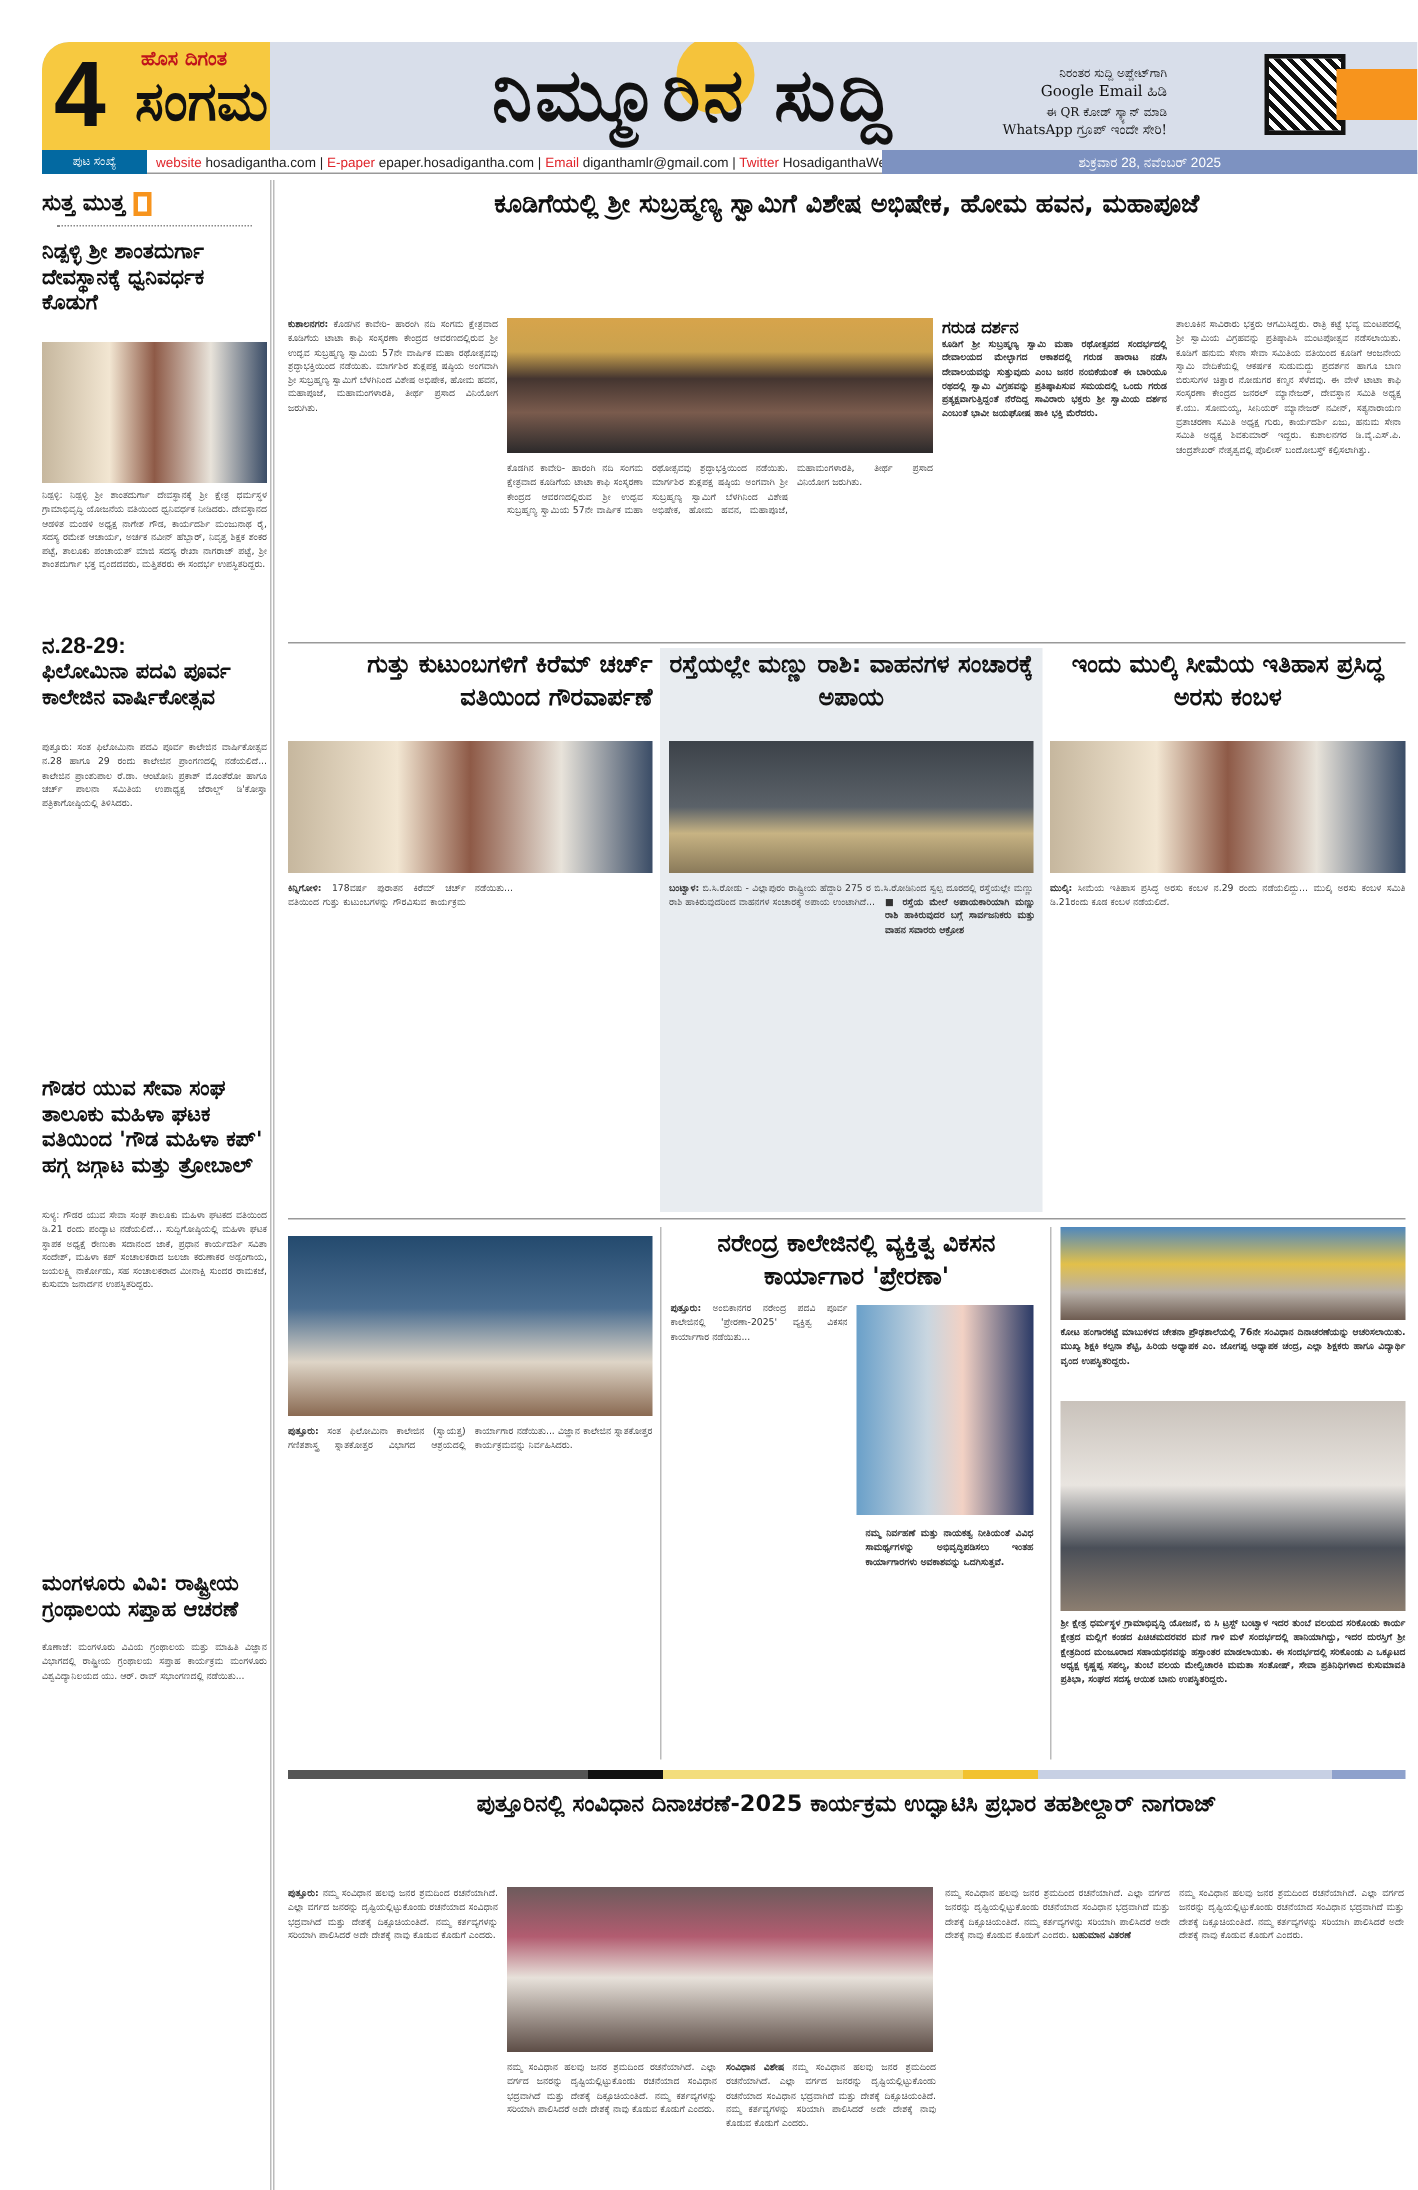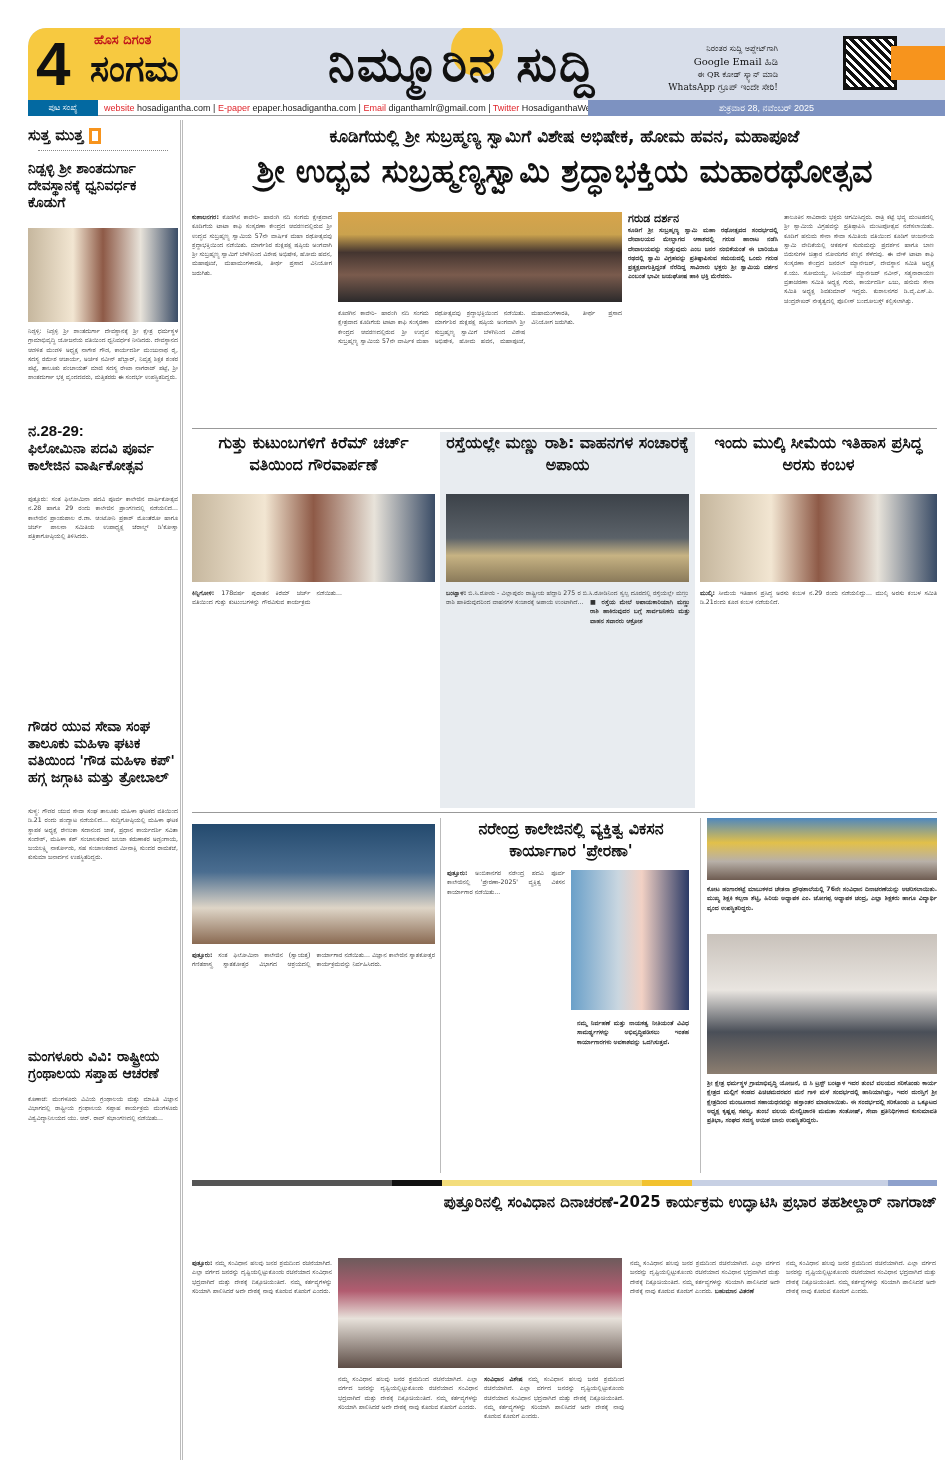--- a/index.html
+++ b/index.html
@@ -88,36 +88,35 @@
 
   <div class="abs h-kn" style="left:0;top:598px;width:150px">ಗೌಡರ ಯುವ ಸೇವಾ ಸಂಘ ತಾಲೂಕು ಮಹಿಳಾ ಘಟಕ ವತಿಯಿಂದ 'ಗೌಡ ಮಹಿಳಾ ಕಪ್' ಹಗ್ಗ ಜಗ್ಗಾಟ ಮತ್ತು ತ್ರೋಬಾಲ್</div>
   <div class="abs body-txt" style="left:0;top:686px;width:150px;height:236px;overflow:hidden">ಸುಳ್ಯ: ಗೌಡರ ಯುವ ಸೇವಾ ಸಂಘ ತಾಲೂಕು ಮಹಿಳಾ ಘಟಕದ ವತಿಯಿಂದ ಡಿ.21 ರಂದು ಪಂದ್ಯಾಟ ನಡೆಯಲಿದೆ... ಸುದ್ದಿಗೋಷ್ಠಿಯಲ್ಲಿ ಮಹಿಳಾ ಘಟಕ ಸ್ಥಾಪಕ ಅಧ್ಯಕ್ಷೆ ರೇಣುಕಾ ಸದಾನಂದ ಜಾಕೆ, ಪ್ರಧಾನ ಕಾರ್ಯದರ್ಶಿ ಸವಿತಾ ಸಂದೇಶ್, ಮಹಿಳಾ ಕಪ್ ಸಂಚಾಲಕರಾದ ಜಲಜಾ ಕರುಣಾಕರ ಅಡ್ಪಂಗಾಯ, ಜಯಲಕ್ಷ್ಮಿ ನಾರ್ಕೋಡು, ಸಹ ಸಂಚಾಲಕರಾದ ಮೀನಾಕ್ಷಿ ಸುಂದರ ರಾಮಕಜೆ, ಕುಸುಮಾ ಜನಾರ್ದನ ಉಪಸ್ಥಿತರಿದ್ದರು.</div>
 
   <div class="abs h-kn" style="left:0;top:928px;width:150px">ಮಂಗಳೂರು ವಿವಿ: ರಾಷ್ಟ್ರೀಯ ಗ್ರಂಥಾಲಯ ಸಪ್ತಾಹ ಆಚರಣೆ</div>
   <div class="abs body-txt" style="left:0;top:974px;width:150px;height:330px;overflow:hidden">ಕೊಣಾಜೆ: ಮಂಗಳೂರು ವಿವಿಯ ಗ್ರಂಥಾಲಯ ಮತ್ತು ಮಾಹಿತಿ ವಿಜ್ಞಾನ ವಿಭಾಗದಲ್ಲಿ ರಾಷ್ಟ್ರೀಯ ಗ್ರಂಥಾಲಯ ಸಪ್ತಾಹ ಕಾರ್ಯಕ್ರಮ ಮಂಗಳೂರು ವಿಶ್ವವಿದ್ಯಾನಿಲಯದ ಯು. ಆರ್. ರಾವ್ ಸಭಾಂಗಣದಲ್ಲಿ ನಡೆಯಿತು...</div>
 </div>
 
 <div class="abs" style="left:192px;top:124px;width:745px;height:300px">
   <div class="abs" style="left:0;top:0;width:745px;text-align:center;font:bold 17px/24px 'DejaVu Sans',sans-serif">ಕೂಡಿಗೆಯಲ್ಲಿ ಶ್ರೀ ಸುಬ್ರಹ್ಮಣ್ಯ ಸ್ವಾಮಿಗೆ ವಿಶೇಷ ಅಭಿಷೇಕ, ಹೋಮ ಹವನ, ಮಹಾಪೂಜೆ</div>
-  <div class="abs" style="left:0;top:24px;width:745px;text-align:center;font:bold 32px/46px 'DejaVu Serif',serif">ಶ್ರೀ ಉದ್ಭವ ಸುಬ್ರಹ್ಮಣ್ಯಸ್ವಾಮಿ ಶ್ರದ್ಧಾಭಕ್ತಿಯ ಮಹಾರಥೋತ್ಸವ</div>
   <div class="abs body-txt" style="left:0;top:88px;width:140px;height:200px;overflow:hidden">
     <b>ಕುಶಾಲನಗರ:</b> <span>ಕೊಡಗಿನ ಕಾವೇರಿ- ಹಾರಂಗಿ ನದಿ ಸಂಗಮ ಕ್ಷೇತ್ರವಾದ ಕೂಡಿಗೆಯ ಟಾಟಾ ಕಾಫಿ ಸಂಸ್ಕರಣಾ ಕೇಂದ್ರದ ಆವರಣದಲ್ಲಿರುವ ಶ್ರೀ ಉದ್ಭವ ಸುಬ್ರಹ್ಮಣ್ಯ ಸ್ವಾಮಿಯ 57ನೇ ವಾರ್ಷಿಕ ಮಹಾ ರಥೋತ್ಸವವು ಶ್ರದ್ಧಾಭಕ್ತಿಯಿಂದ ನಡೆಯಿತು. ಮಾರ್ಗಶಿರ ಶುಕ್ಲಪಕ್ಷ ಷಷ್ಠಿಯ ಅಂಗವಾಗಿ ಶ್ರೀ ಸುಬ್ರಹ್ಮಣ್ಯ ಸ್ವಾಮಿಗೆ ಬೆಳಗಿನಿಂದ ವಿಶೇಷ ಅಭಿಷೇಕ, ಹೋಮ ಹವನ, ಮಹಾಪೂಜೆ, ಮಹಾಮಂಗಳಾರತಿ, ತೀರ್ಥ ಪ್ರಸಾದ ವಿನಿಯೋಗ ಜರುಗಿತು.</span>
   </div>
   <div class="abs photo crowd" style="left:146px;top:88px;width:284px;height:90px"></div>
   <div class="abs body-txt" style="left:146px;top:184px;width:284px;height:110px;overflow:hidden;column-count:3;column-gap:6px">ಕೊಡಗಿನ ಕಾವೇರಿ- ಹಾರಂಗಿ ನದಿ ಸಂಗಮ ಕ್ಷೇತ್ರವಾದ ಕೂಡಿಗೆಯ ಟಾಟಾ ಕಾಫಿ ಸಂಸ್ಕರಣಾ ಕೇಂದ್ರದ ಆವರಣದಲ್ಲಿರುವ ಶ್ರೀ ಉದ್ಭವ ಸುಬ್ರಹ್ಮಣ್ಯ ಸ್ವಾಮಿಯ 57ನೇ ವಾರ್ಷಿಕ ಮಹಾ ರಥೋತ್ಸವವು ಶ್ರದ್ಧಾಭಕ್ತಿಯಿಂದ ನಡೆಯಿತು. ಮಾರ್ಗಶಿರ ಶುಕ್ಲಪಕ್ಷ ಷಷ್ಠಿಯ ಅಂಗವಾಗಿ ಶ್ರೀ ಸುಬ್ರಹ್ಮಣ್ಯ ಸ್ವಾಮಿಗೆ ಬೆಳಗಿನಿಂದ ವಿಶೇಷ ಅಭಿಷೇಕ, ಹೋಮ ಹವನ, ಮಹಾಪೂಜೆ, ಮಹಾಮಂಗಳಾರತಿ, ತೀರ್ಥ ಪ್ರಸಾದ ವಿನಿಯೋಗ ಜರುಗಿತು.</div>
   <div class="abs" style="left:436px;top:88px;width:150px">
     <div style="font:bold 11px 'DejaVu Sans',sans-serif">ಗರುಡ ದರ್ಶನ</div>
     <div class="body-txt" style="font-weight:bold;height:120px;overflow:hidden">ಕೂಡಿಗೆ ಶ್ರೀ ಸುಬ್ರಹ್ಮಣ್ಯ ಸ್ವಾಮಿ ಮಹಾ ರಥೋತ್ಸವದ ಸಂದರ್ಭದಲ್ಲಿ ದೇವಾಲಯದ ಮೇಲ್ಭಾಗದ ಆಕಾಶದಲ್ಲಿ ಗರುಡ ಹಾರಾಟ ನಡೆಸಿ ದೇವಾಲಯವನ್ನು ಸುತ್ತುವುದು ಎಂಬ ಜನರ ನಂಬಿಕೆಯಂತೆ ಈ ಬಾರಿಯೂ ರಥದಲ್ಲಿ ಸ್ವಾಮಿ ವಿಗ್ರಹವನ್ನು ಪ್ರತಿಷ್ಠಾಪಿಸುವ ಸಮಯದಲ್ಲಿ ಒಂದು ಗರುಡ ಪ್ರತ್ಯಕ್ಷವಾಗುತ್ತಿದ್ದಂತೆ ನೆರೆದಿದ್ದ ಸಾವಿರಾರು ಭಕ್ತರು ಶ್ರೀ ಸ್ವಾಮಿಯ ದರ್ಶನ ಎಂಬಂತೆ ಭಾವೀ ಜಯಘೋಷ ಹಾಕಿ ಭಕ್ತಿ ಮೆರೆದರು.</div>
   </div>
   <div class="abs body-txt" style="left:592px;top:88px;width:150px;height:200px;overflow:hidden">ತಾಲೂಕಿನ ಸಾವಿರಾರು ಭಕ್ತರು ಆಗಮಿಸಿದ್ದರು. ರಾತ್ರಿ ಕಟ್ಟೆ ಭವ್ಯ ಮಂಟಪದಲ್ಲಿ ಶ್ರೀ ಸ್ವಾಮಿಯ ವಿಗ್ರಹವನ್ನು ಪ್ರತಿಷ್ಠಾಪಿಸಿ ಮಂಟಪೋತ್ಸವ ನಡೆಸಲಾಯಿತು. ಕೂಡಿಗೆ ಹನುಮ ಸೇನಾ ಸೇವಾ ಸಮಿತಿಯ ವತಿಯಿಂದ ಕೂಡಿಗೆ ಆಂಜನೇಯ ಸ್ವಾಮಿ ವೇದಿಕೆಯಲ್ಲಿ ಆಕರ್ಷಕ ಸುಡುಮದ್ದು ಪ್ರದರ್ಶನ ಹಾಗೂ ಬಾಣ ಬಿರುಸುಗಳ ಚಿತ್ತಾರ ನೋಡುಗರ ಕಣ್ಮನ ಸೆಳೆದವು. ಈ ವೇಳೆ ಟಾಟಾ ಕಾಫಿ ಸಂಸ್ಕರಣಾ ಕೇಂದ್ರದ ಜನರಲ್ ಮ್ಯಾನೇಜರ್, ದೇವಸ್ಥಾನ ಸಮಿತಿ ಅಧ್ಯಕ್ಷ ಕೆ.ಯು. ಸೋಮಯ್ಯ, ಸೀನಿಯರ್ ಮ್ಯಾನೇಜರ್ ನವೀನ್, ಸತ್ಯನಾರಾಯಣ ವ್ರತಾಚರಣಾ ಸಮಿತಿ ಅಧ್ಯಕ್ಷ ಗುರು, ಕಾರ್ಯದರ್ಶಿ ಏಜು, ಹನುಮ ಸೇನಾ ಸಮಿತಿ ಅಧ್ಯಕ್ಷ ಶಿವಕುಮಾರ್ ಇದ್ದರು. ಕುಶಾಲನಗರ ಡಿ.ವೈ.ಎಸ್.ಪಿ. ಚಂದ್ರಶೇಖರ್ ನೇತೃತ್ವದಲ್ಲಿ ಪೊಲೀಸ್ ಬಂದೋಬಸ್ತ್ ಕಲ್ಪಿಸಲಾಗಿತ್ತು.</div>
 </div>
 
 <div class="abs rule" style="left:192px;top:428px;width:745px"></div>
 <div class="abs" style="left:192px;top:432px;width:243px;height:376px">
-  <div style="text-align:center;font:bold 16px/22px 'DejaVu Sans',sans-serif">ಗುತ್ತು ಕುಟುಂಬಗಳಿಗೆ ಕಿರೆಮ್ ಚರ್ಚ್ ವತಿಯಿಂದ ಗೌರವಾರ್ಪಣೆ</div>
+  <div style="text-align:right;font:bold 16px/22px 'DejaVu Sans',sans-serif">ಗುತ್ತು ಕುಟುಂಬಗಳಿಗೆ ಕಿರೆಮ್ ಚರ್ಚ್ ವತಿಯಿಂದ ಗೌರವಾರ್ಪಣೆ</div>
   <div class="photo people" style="height:88px;margin-top:18px"></div>
   <div class="body-txt" style="margin-top:6px;height:210px;overflow:hidden;column-count:2;column-gap:6px"><b>ಕಿನ್ನಿಗೋಳಿ:</b> <span>178ವರ್ಷ ಪುರಾತನ ಕಿರೆಮ್ ಚರ್ಚ್ ವತಿಯಿಂದ ಗುತ್ತು ಕುಟುಂಬಗಳನ್ನು ಗೌರವಿಸುವ ಕಾರ್ಯಕ್ರಮ ನಡೆಯಿತು...</span></div>
 </div>
 <div class="abs" style="left:440px;top:432px;width:255px;height:376px;background:#e8ecf0">
   <div style="text-align:center;font:bold 16px/22px 'DejaVu Sans',sans-serif">ರಸ್ತೆಯಲ್ಲೇ ಮಣ್ಣು ರಾಶಿ: ವಾಹನಗಳ ಸಂಚಾರಕ್ಕೆ ಅಪಾಯ</div>
   <div class="photo sand" style="height:88px;margin:18px 6px 0"></div>
   <div class="body-txt" style="margin:6px 6px 0;height:210px;overflow:hidden"><b>ಬಂಟ್ವಾಳ:</b> <span>ಬಿ.ಸಿ.ರೋಡು - ವಿಲ್ಲಾಪುರಂ ರಾಷ್ಟ್ರೀಯ ಹೆದ್ದಾರಿ 275 ರ ಬಿ.ಸಿ.ರೋಡಿನಿಂದ ಸ್ವಲ್ಪ ದೂರದಲ್ಲಿ ರಸ್ತೆಯಲ್ಲೇ ಮಣ್ಣು ರಾಶಿ ಹಾಕಿರುವುದರಿಂದ ವಾಹನಗಳ ಸಂಚಾರಕ್ಕೆ ಅಪಾಯ ಉಂಟಾಗಿದೆ...</span></div>
   <div class="abs body-txt" style="left:150px;top:165px;width:100px;font-weight:bold;background:#e8ecf0">■ <span>ರಸ್ತೆಯ ಮೇಲೆ ಅಪಾಯಕಾರಿಯಾಗಿ ಮಣ್ಣು ರಾಶಿ ಹಾಕಿರುವುದರ ಬಗ್ಗೆ ಸಾರ್ವಜನಿಕರು ಮತ್ತು ವಾಹನ ಸವಾರರು ಆಕ್ರೋಶ</span></div>
 </div>
 <div class="abs" style="left:700px;top:432px;width:237px;height:376px">
@@ -142,20 +141,20 @@
   <div class="body-txt" style="font-weight:bold;margin-top:4px;height:44px;overflow:hidden">ಕೋಟ ಹಂಗಾರಕಟ್ಟೆ ಮಾಬುಕಳದ ಚೇತನಾ ಪ್ರೌಢಶಾಲೆಯಲ್ಲಿ 76ನೇ ಸಂವಿಧಾನ ದಿನಾಚರಣೆಯನ್ನು ಆಚರಿಸಲಾಯಿತು. ಮುಖ್ಯ ಶಿಕ್ಷಕಿ ಕಲ್ಪನಾ ಶೆಟ್ಟಿ, ಹಿರಿಯ ಅಧ್ಯಾಪಕ ಎಂ. ಜೋಗಪ್ಪ ಅಧ್ಯಾಪಕ ಚಂದ್ರ, ಎಲ್ಲಾ ಶಿಕ್ಷಕರು ಹಾಗೂ ವಿದ್ಯಾರ್ಥಿ ವೃಂದ ಉಪಸ್ಥಿತರಿದ್ದರು.</div>
   <div class="photo house" style="height:140px;margin-top:6px"></div>
   <div class="body-txt" style="font-weight:bold;margin-top:4px;height:80px;overflow:hidden">ಶ್ರೀ ಕ್ಷೇತ್ರ ಧರ್ಮಸ್ಥಳ ಗ್ರಾಮಾಭಿವೃದ್ಧಿ ಯೋಜನೆ, ಬಿ ಸಿ ಟ್ರಸ್ಟ್ ಬಂಟ್ವಾಳ ಇದರ ತುಂಬೆ ವಲಯದ ಸರಿಕೊಂಡು ಕಾರ್ಯ ಕ್ಷೇತ್ರದ ಮಲ್ಲಿಗೆ ಕಂಡದ ಪಿಚಿಚಮದರವರ ಮನೆ ಗಾಳಿ ಮಳೆ ಸಂದರ್ಭದಲ್ಲಿ ಹಾನಿಯಾಗಿದ್ದು, ಇದರ ದುರಸ್ತಿಗೆ ಶ್ರೀ ಕ್ಷೇತ್ರದಿಂದ ಮಂಜೂರಾದ ಸಹಾಯಧನವನ್ನು ಹಸ್ತಾಂತರ ಮಾಡಲಾಯಿತು. ಈ ಸಂದರ್ಭದಲ್ಲಿ ಸರಿಕೊಂಡು ಎ ಒಕ್ಕೂಟದ ಅಧ್ಯಕ್ಷ ಕೃಷ್ಣಪ್ಪ ಸಪಲ್ಯ, ತುಂಬೆ ವಲಯ ಮೇಲ್ವಿಚಾರಕಿ ಮಮತಾ ಸಂತೋಷ್, ಸೇವಾ ಪ್ರತಿನಿಧಿಗಳಾದ ಕುಸುಮಾವತಿ ಪ್ರತಿಭಾ, ಸಂಘದ ಸದಸ್ಯ ಆಯಿಶ ಬಾನು ಉಪಸ್ಥಿತರಿದ್ದರು.</div>
 </div>
 
 <div class="abs divider-band" style="left:192px;top:1180px;width:250px;background:linear-gradient(90deg,#555 80%,#111 80%)"></div>
 <div class="abs divider-band" style="left:442px;top:1180px;width:250px;background:linear-gradient(90deg,#f3dd7c 80%,#f2c22f 80%)"></div>
 <div class="abs divider-band" style="left:692px;top:1180px;width:245px;background:linear-gradient(90deg,#c7d0e4 80%,#8ea1cc 80%)"></div>
 
 <div class="abs" style="left:192px;top:1190px;width:745px;height:270px">
-  <div style="text-align:right;font:bold 15px/24px 'DejaVu Sans',sans-serif">ಪುತ್ತೂರಿನಲ್ಲಿ ಸಂವಿಧಾನ ದಿನಾಚರಣೆ-2025 ಕಾರ್ಯಕ್ರಮ ಉದ್ಘಾಟಿಸಿ ಪ್ರಭಾರ ತಹಶೀಲ್ದಾರ್ ನಾಗರಾಜ್</div>
+  <div style="text-align:center;font:bold 15px/24px 'DejaVu Sans',sans-serif">ಪುತ್ತೂರಿನಲ್ಲಿ ಸಂವಿಧಾನ ದಿನಾಚರಣೆ-2025 ಕಾರ್ಯಕ್ರಮ ಉದ್ಘಾಟಿಸಿ ಪ್ರಭಾರ ತಹಶೀಲ್ದಾರ್ ನಾಗರಾಜ್</div>
   <div class="abs body-txt" style="left:0;top:68px;width:140px;height:190px;overflow:hidden"><b>ಪುತ್ತೂರು:</b> <span>ನಮ್ಮ ಸಂವಿಧಾನ ಹಲವು ಜನರ ಶ್ರಮದಿಂದ ರಚನೆಯಾಗಿದೆ. ಎಲ್ಲಾ ವರ್ಗದ ಜನರನ್ನು ದೃಷ್ಟಿಯಲ್ಲಿಟ್ಟುಕೊಂಡು ರಚನೆಯಾದ ಸಂವಿಧಾನ ಭದ್ರವಾಗಿದೆ ಮತ್ತು ದೇಶಕ್ಕೆ ದಿಕ್ಸೂಚಿಯಂತಿದೆ. ನಮ್ಮ ಕರ್ತವ್ಯಗಳನ್ನು ಸರಿಯಾಗಿ ಪಾಲಿಸಿದರೆ ಅದೇ ದೇಶಕ್ಕೆ ನಾವು ಕೊಡುವ ಕೊಡುಗೆ ಎಂದರು.</span></div>
   <div class="abs photo group" style="left:146px;top:68px;width:284px;height:110px"></div>
   <div class="abs body-txt" style="left:146px;top:184px;width:140px;height:76px;overflow:hidden">ನಮ್ಮ ಸಂವಿಧಾನ ಹಲವು ಜನರ ಶ್ರಮದಿಂದ ರಚನೆಯಾಗಿದೆ. ಎಲ್ಲಾ ವರ್ಗದ ಜನರನ್ನು ದೃಷ್ಟಿಯಲ್ಲಿಟ್ಟುಕೊಂಡು ರಚನೆಯಾದ ಸಂವಿಧಾನ ಭದ್ರವಾಗಿದೆ ಮತ್ತು ದೇಶಕ್ಕೆ ದಿಕ್ಸೂಚಿಯಂತಿದೆ. ನಮ್ಮ ಕರ್ತವ್ಯಗಳನ್ನು ಸರಿಯಾಗಿ ಪಾಲಿಸಿದರೆ ಅದೇ ದೇಶಕ್ಕೆ ನಾವು ಕೊಡುವ ಕೊಡುಗೆ ಎಂದರು.</div>
   <div class="abs body-txt" style="left:292px;top:184px;width:140px;height:76px;overflow:hidden"><b>ಸಂವಿಧಾನ ವಿಶೇಷ</b> <span>ನಮ್ಮ ಸಂವಿಧಾನ ಹಲವು ಜನರ ಶ್ರಮದಿಂದ ರಚನೆಯಾಗಿದೆ. ಎಲ್ಲಾ ವರ್ಗದ ಜನರನ್ನು ದೃಷ್ಟಿಯಲ್ಲಿಟ್ಟುಕೊಂಡು ರಚನೆಯಾದ ಸಂವಿಧಾನ ಭದ್ರವಾಗಿದೆ ಮತ್ತು ದೇಶಕ್ಕೆ ದಿಕ್ಸೂಚಿಯಂತಿದೆ. ನಮ್ಮ ಕರ್ತವ್ಯಗಳನ್ನು ಸರಿಯಾಗಿ ಪಾಲಿಸಿದರೆ ಅದೇ ದೇಶಕ್ಕೆ ನಾವು ಕೊಡುವ ಕೊಡುಗೆ ಎಂದರು.</span></div>
   <div class="abs body-txt" style="left:438px;top:68px;width:150px;height:190px;overflow:hidden"><span>ನಮ್ಮ ಸಂವಿಧಾನ ಹಲವು ಜನರ ಶ್ರಮದಿಂದ ರಚನೆಯಾಗಿದೆ. ಎಲ್ಲಾ ವರ್ಗದ ಜನರನ್ನು ದೃಷ್ಟಿಯಲ್ಲಿಟ್ಟುಕೊಂಡು ರಚನೆಯಾದ ಸಂವಿಧಾನ ಭದ್ರವಾಗಿದೆ ಮತ್ತು ದೇಶಕ್ಕೆ ದಿಕ್ಸೂಚಿಯಂತಿದೆ. ನಮ್ಮ ಕರ್ತವ್ಯಗಳನ್ನು ಸರಿಯಾಗಿ ಪಾಲಿಸಿದರೆ ಅದೇ ದೇಶಕ್ಕೆ ನಾವು ಕೊಡುವ ಕೊಡುಗೆ ಎಂದರು.</span> <b>ಬಹುಮಾನ ವಿತರಣೆ</b></div>
   <div class="abs body-txt" style="left:594px;top:68px;width:150px;height:190px;overflow:hidden">ನಮ್ಮ ಸಂವಿಧಾನ ಹಲವು ಜನರ ಶ್ರಮದಿಂದ ರಚನೆಯಾಗಿದೆ. ಎಲ್ಲಾ ವರ್ಗದ ಜನರನ್ನು ದೃಷ್ಟಿಯಲ್ಲಿಟ್ಟುಕೊಂಡು ರಚನೆಯಾದ ಸಂವಿಧಾನ ಭದ್ರವಾಗಿದೆ ಮತ್ತು ದೇಶಕ್ಕೆ ದಿಕ್ಸೂಚಿಯಂತಿದೆ. ನಮ್ಮ ಕರ್ತವ್ಯಗಳನ್ನು ಸರಿಯಾಗಿ ಪಾಲಿಸಿದರೆ ಅದೇ ದೇಶಕ್ಕೆ ನಾವು ಕೊಡುವ ಕೊಡುಗೆ ಎಂದರು.</div>
 </div>
 
 </body></html>

